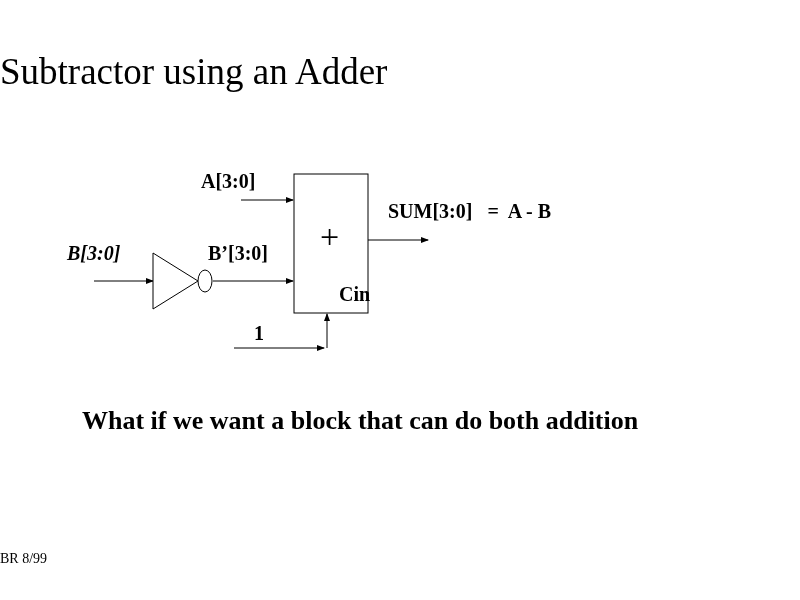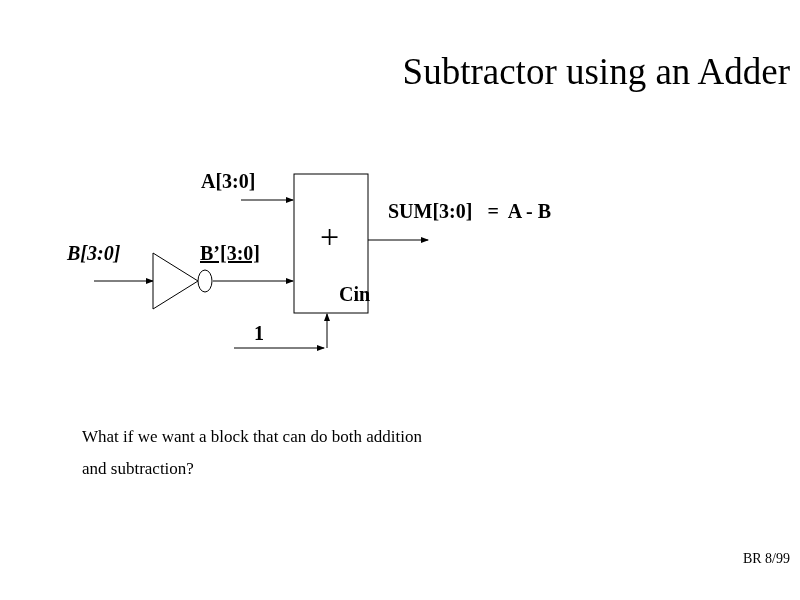--- a/index.html
+++ b/index.html
@@ -1,21 +1,21 @@
 <!DOCTYPE html>
 <html><head>
   <meta charset="utf-8">
   <style>
     html, body { margin: 0; padding: 0; background: #ffffff; }
     body { width: 800px; height: 600px; position: relative; overflow: hidden; font-family: "Liberation Serif", serif; color: #000; }
-    .title { position: absolute; left: 0; width: 790px; top: 50px; text-align: right; font-size: 37px; font-weight: normal; }
+    .title { position: absolute; left: 0; width: 790px; top: 50px; text-align: left; font-size: 37px; font-weight: normal; }
     .lbl { position: absolute; font-weight: bold; font-size: 20px; white-space: nowrap; }
     svg { position: absolute; left: 0; top: 0; }
-    .question { position: absolute; left: 82px; top: 421px; font-size: 17px; font-weight: normal; line-height: 32px; width: 640px; }
-    .footer { position: absolute; left: 0; width: 790px; top: 551px; text-align: right; font-size: 14px; }
+    .question { position: absolute; left: 82px; top: 405px; font-size: 26px; font-weight: bold; line-height: 32px; width: 640px; }
+    .footer { position: absolute; left: 0; width: 790px; top: 551px; text-align: left; font-size: 14px; }
   </style>
 </head>
 <body>
 
 <div class="title">Subtractor using an Adder</div>
 
 <svg width="800" height="600">
   <defs>
     <marker id="arr" markerWidth="8" markerHeight="8" refX="7" refY="4" orient="auto" markerUnits="userSpaceOnUse">
       <path d="M0,1 L8,4 L0,7 Z" fill="#000"></path>
@@ -35,24 +35,23 @@
   <line x1="213" y1="281" x2="293" y2="281" stroke="#000" stroke-width="1" marker-end="url(#arr)"></line>
 
   <polyline points="234,348 324,348" fill="none" stroke="#000" stroke-width="1" marker-end="url(#arr)"></polyline>
   <line x1="327" y1="348" x2="327" y2="314" stroke="#000" stroke-width="1" marker-end="url(#arr)"></line>
 
   <line x1="368" y1="240" x2="428" y2="240" stroke="#000" stroke-width="1" marker-end="url(#arr)"></line>
 </svg>
 
 <div class="lbl" style="left:201px; top:170px;">A[3:0]</div>
 <div class="lbl" style="left:67px; top:242px;font-style:italic;">B[3:0]</div>
-<div class="lbl" style="left:200px; top:242px;text-decoration:underline;">B’[3:0]</div>
+<div class="lbl" style="left:208px; top:242px;">B’[3:0]</div>
 <div class="lbl" style="left:320px; top:218px; font-size:34px; font-weight:normal;">+</div>
 <div class="lbl" style="left:315px; top:283px;margin-left:24px;">Cin</div>
 <div class="lbl" style="left:254px; top:322px;">1</div>
 <div class="lbl" style="left:388px; top:200px; white-space:pre;text-align:center;">SUM[3:0]   =  A - B</div>
 
 <div class="question">
   <div>What if we want a block that can do both addition</div>
-  <div>and subtraction?</div>
 </div>
 
 <div class="footer">BR 8/99</div>
 
 </body></html>

